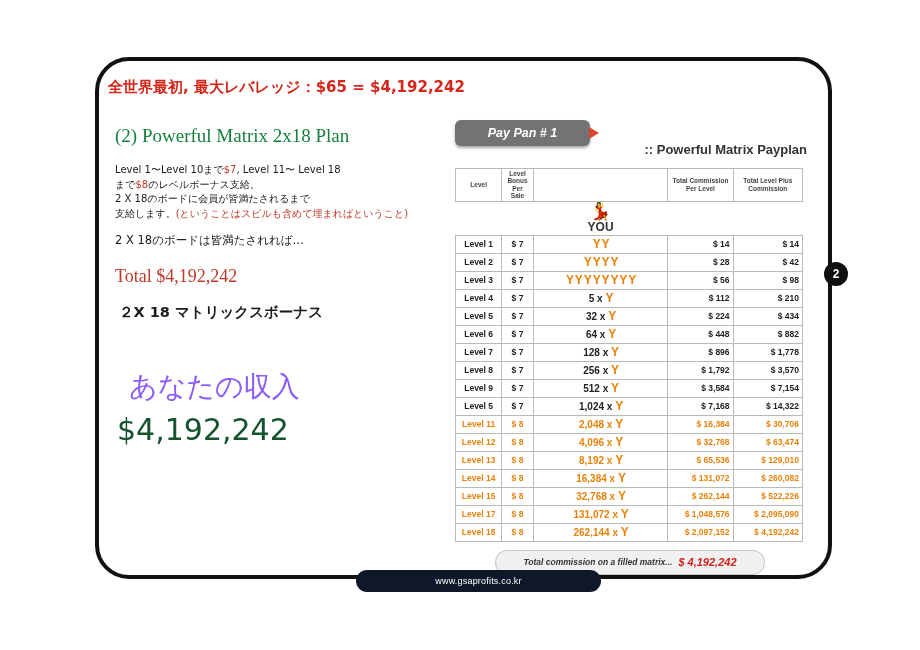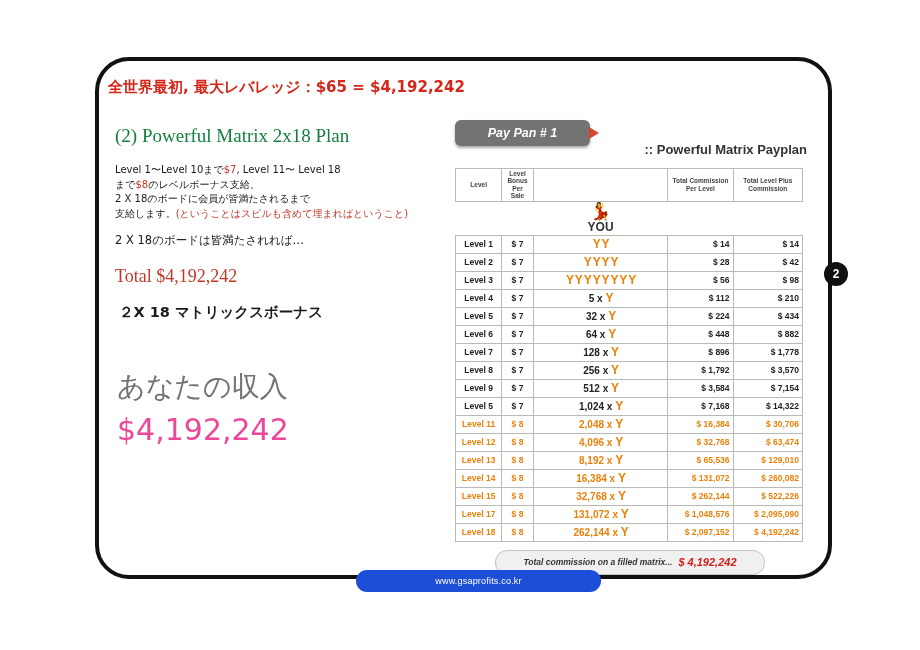--- a/index.html
+++ b/index.html
@@ -10,21 +10,21 @@
   }
   
   .slide-frame{
     position:absolute;left:95px;top:57px;width:737px;height:522px;
     border:4px solid #111;border-radius:34px;background:#fff;
     box-sizing:border-box;
   }
   
   .url-pill{
     position:absolute;left:356px;top:570px;width:245px;height:22px;
-    background:#1d4ed8;border-radius:12px;color:#fff;
+    background:#0f172a;border-radius:12px;color:#fff;
     font-size:9px;display:flex;align-items:center;justify-content:center;
     letter-spacing:.2px;
   }
   
   .page-bubble{
     position:absolute;left:824px;top:262px;width:24px;height:24px;
     background:#111;border-radius:50%;color:#fff;font-size:12px;font-weight:bold;
     display:flex;align-items:center;justify-content:center;
   }
   
@@ -52,25 +52,25 @@
   .total-line{
     font-family:"Liberation Serif", serif;
     font-size:18px;color:#c0392b;margin:18px 0 0 0;
   }
   .matrix-bonus{
     font-family:"DejaVu Sans", sans-serif;
     font-size:14.5px;color:#1a1a1a;font-weight:bold;margin:16px 0 0 4px;
   }
   .income-label{
     font-family:"DejaVu Sans", sans-serif;
-    font-size:28px;color:#737373;margin:46px 0 0 2px;
+    font-size:28px;color:#8b5cf6;margin:46px 0 0 14px;
   }
   .income-amount{
     font-family:"DejaVu Sans", sans-serif;
-    font-size:30px;color:#ec4899;margin:6px 0 0 2px;
+    font-size:30px;color:#14532d;margin:6px 0 0 2px;
   }
   
   .right-col{position:absolute;left:455px;top:120px;width:352px;}
   .paybadge{
     position:relative;width:135px;height:26px;background:#737373;
     border-radius:6px;box-shadow:0 2px 3px rgba(0,0,0,.35);
     display:flex;align-items:center;justify-content:center;
     color:#fff;font-style:italic;font-weight:bold;font-size:12.5px;
   }
   .paybadge:after{

